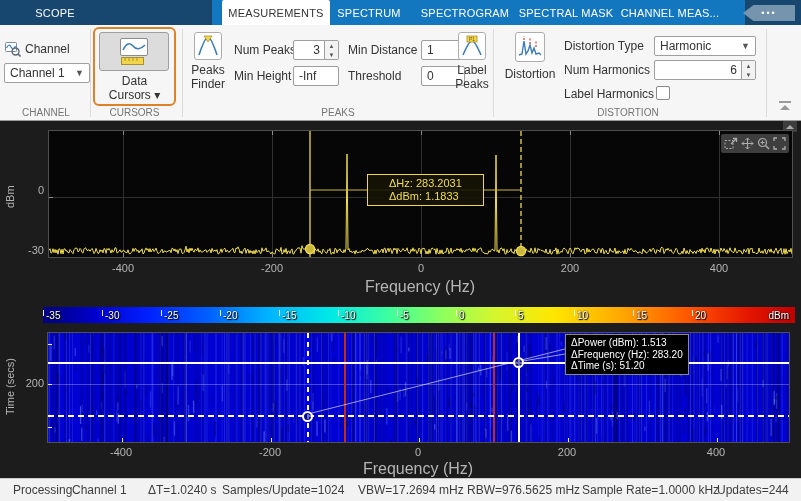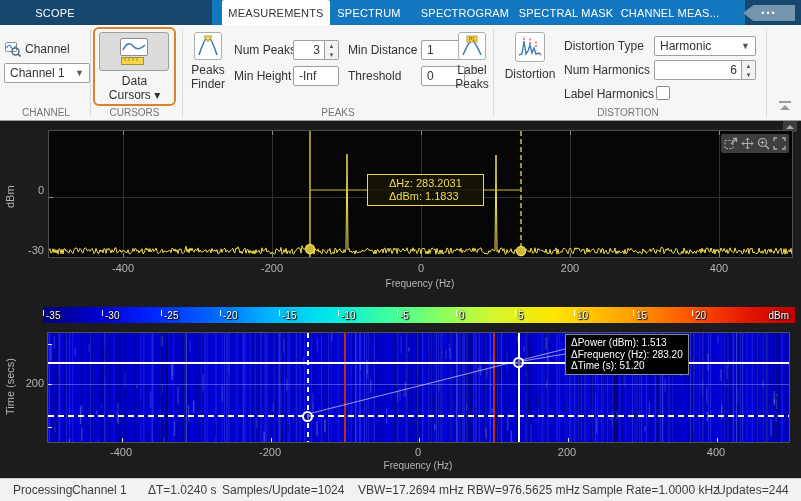--- a/index.html
+++ b/index.html
@@ -38,21 +38,21 @@
   .collapse-icon { position:absolute; left:777px; top:76px; width:16px; height:12px; }
   .collapse-icon .bar { width:12px; height:2px; background:#9a9a9a; margin:0 auto; }
   .collapse-icon .tri { width:0; height:0; margin:2px auto 0; border-left:5px solid transparent; border-right:5px solid transparent; border-bottom:5px solid #9a9a9a; }
   
   .display { position:absolute; top:121px; left:0; width:801px; height:357px; background:#1C1C1C; }
   .axes { position:absolute; background:#060606; border:1px solid #4F4F4F; overflow:hidden; }
   .gridv { position:absolute; top:0; width:1px; height:100%; background:#303030; }
   .gridh { position:absolute; left:0; width:100%; height:1px; background:#303030; }
   .tickmark { position:absolute; background:#8a8a8a; }
   .ticklabel { position:absolute; color:#B5B5B5; font-size:11px; text-align:center; width:50px; }
-  .axis-label { position:absolute; color:#B5B5B5; font-size:10px; text-align:center; }
+  .axis-label { position:absolute; color:#B5B5B5; font-size:16px; text-align:center; }
   .vert-label { position:absolute; color:#B5B5B5; font-size:11px; writing-mode:vertical-rl; transform:rotate(180deg); text-align:center; }
   .ann-spec { position:absolute; border:1px solid #EFD94B; background:rgba(22,20,6,.9); color:#F2DE4E;
               font-size:11px; line-height:13px; padding:2px 21px; white-space:nowrap; }
   .ann-sg { position:absolute; border:1px solid #8a8a8a; background:#000; color:#fff;
             font-size:10px; line-height:11.5px; padding:2px 5px; white-space:nowrap; }
   .axtoolbar { position:absolute; right:3px; top:3px; height:19px; background:#3E3E3E; border-radius:2px;
                display:flex; align-items:center; padding:0 3px; gap:3px; }
   .axtoolbar svg { display:block; }
   .restore-panel { position:absolute; left:783px; top:0px; width:14px; height:11px; background:#3E3E3E;
                    display:flex; align-items:center; justify-content:center; }

